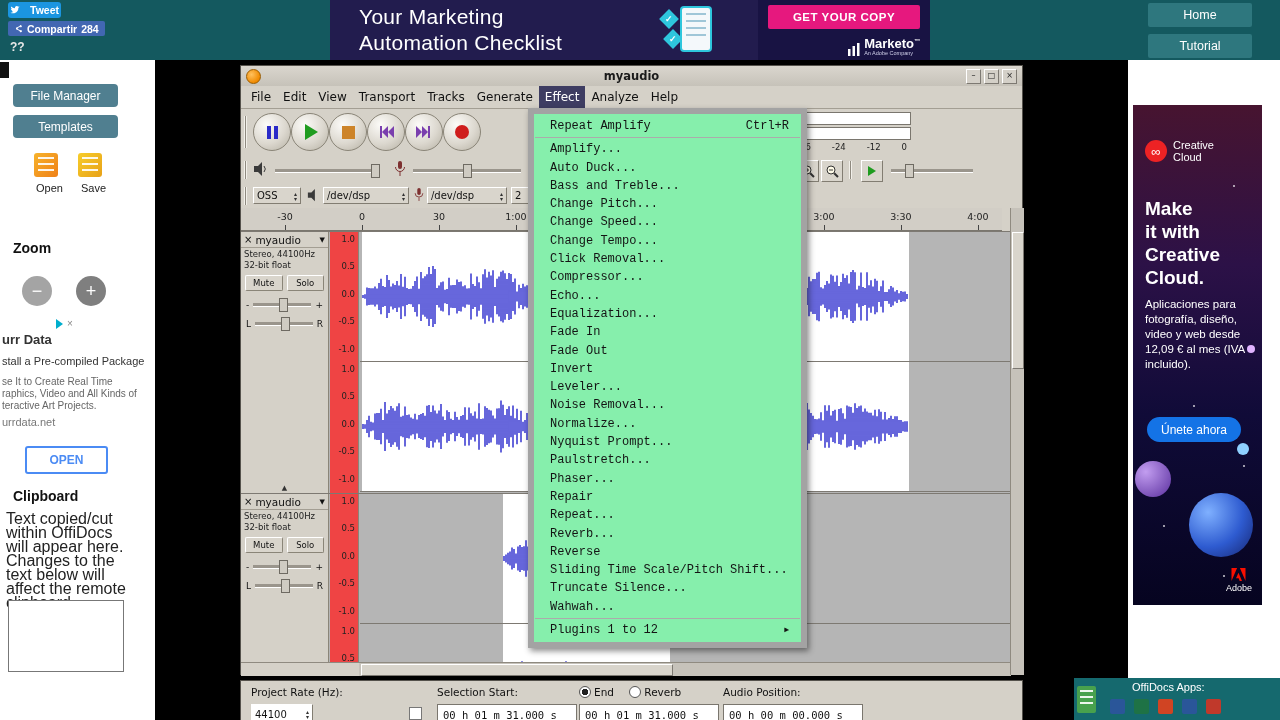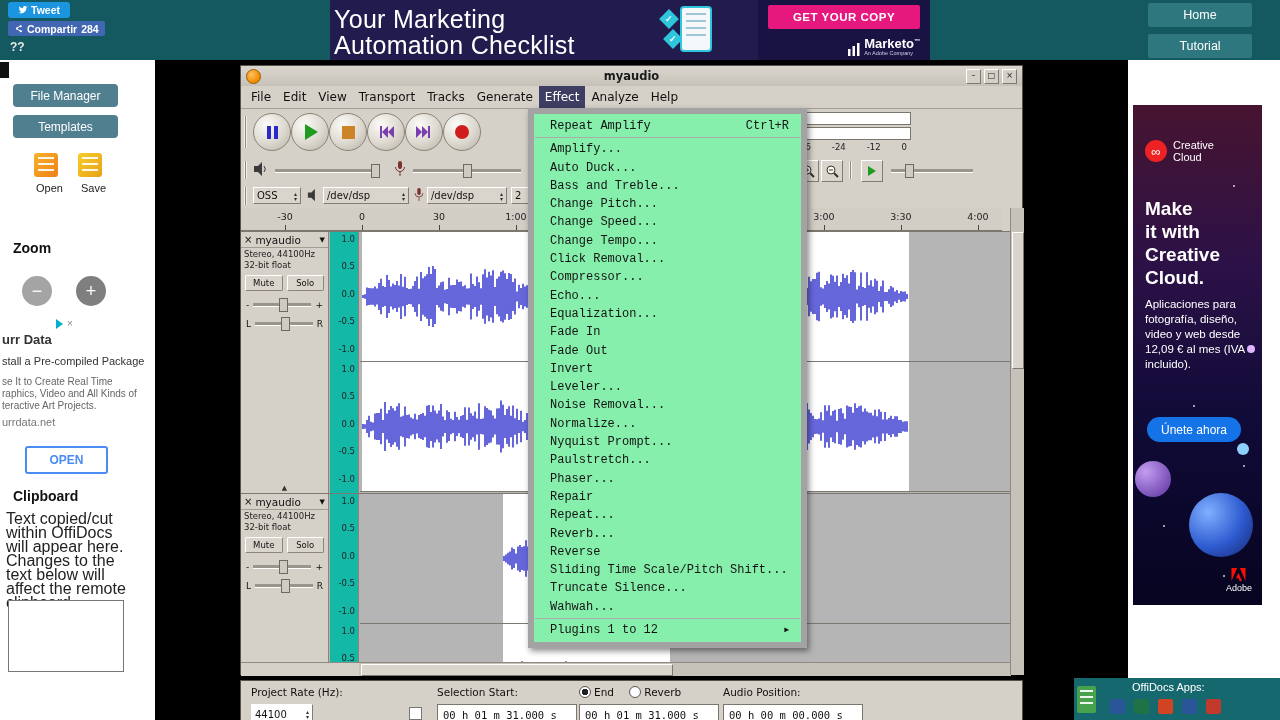--- a/index.html
+++ b/index.html
@@ -1,27 +1,27 @@
 <!DOCTYPE html>
 <html><head>
 <meta charset="utf-8">
 <style>
   html,body{margin:0;padding:0;background:#fff}
   #root{position:relative;width:1280px;height:720px;overflow:hidden;background:#fff;font-family:"Liberation Sans",sans-serif}
   
   #topbar{position:absolute;left:0;top:0;width:1280px;height:60px;background:#14595f}
   .pill{display:flex;align-items:center;justify-content:center;color:#fff;cursor:pointer}
-  #tweet-btn{position:absolute;left:8px;top:2px;height:16px;padding:0 10px;background:#1b95e0;border-radius:3px;font-size:10.5px;font-weight:bold;gap:3px}
+  #tweet-btn{position:absolute;left:8px;top:2px;height:16px;padding:0 2px;background:#1b95e0;border-radius:3px;font-size:10.5px;font-weight:bold;gap:10px}
   #share-btn{position:absolute;left:8px;top:21px;height:15px;padding:0 6px;background:#4267b2;border-radius:2px;font-size:10.5px;font-weight:bold;gap:4px}
   #qmarks{position:absolute;left:10px;top:40px;color:#e8e8e8;font-size:12px;font-weight:bold}
   .navbtn{position:absolute;right:28px;width:104px;height:24px;background:#2e777e;border-radius:2px;font-size:12.5px}
   
   #banner{position:absolute;left:330px;top:0;width:600px;height:60px;background:#221c4e;color:#fff;overflow:hidden}
   #banner-right{position:absolute;right:0;top:0;width:172px;height:60px;background:#181343}
-  .banner-line{position:absolute;left:4px;font-size:25px;font-weight:400;letter-spacing:.3px;white-space:nowrap}
+  .banner-line{position:absolute;left:29px;font-size:21px;font-weight:400;letter-spacing:.3px;white-space:nowrap}
   #banner-cta{position:absolute;right:10px;top:5px;width:152px;height:24px;background:#e6187e;border-radius:2px;font-size:11.5px;font-weight:bold;letter-spacing:.5px}
   #marketo{position:absolute;right:10px;bottom:4px;display:flex;align-items:flex-end;gap:4px;color:#fff}
   #marketo .mk-name{font-size:13px;font-weight:bold;line-height:12px}
   #marketo .mk-sub{font-size:5.5px;color:#cfcfe8}
   .chk-page{position:absolute;left:352px;top:8px;width:28px;height:42px;background:#f4f8fb;border-radius:2px;box-shadow:0 0 0 2px #2ec6dd}
   .chk-page i{display:block;height:2px;background:#9fc6d8;margin:5px 4px 0}
   .chk-d{position:absolute;width:14px;height:14px;background:#2ec6dd;transform:rotate(45deg);display:flex;align-items:center;justify-content:center}
   .chk-d span{transform:rotate(-45deg);color:#fff;font-size:9px;font-weight:bold}
   
   #lsidebar{position:absolute;left:0;top:60px;width:155px;height:660px;background:#fff}
@@ -75,21 +75,21 @@
   .tc-panel{position:absolute;left:0;top:0;bottom:0;width:88px;background:#d5d1c8;border-right:1px solid #8a8578;box-sizing:border-box}
   .tc-head{height:15px;border-bottom:1px solid #a39e93;display:flex;align-items:center;font-size:10px;padding:0 3px;gap:3px;color:#111}
   .tc-name{flex:1;font-size:10.5px}
   .tc-dd{font-size:7px}
   .tc-info{font-size:8.5px;color:#222;padding-left:3px;margin-top:1px}
   .tc-btns{display:flex;gap:4px;padding:5px 4px 0}
   .sbtn{width:36px;height:14px;background:#d9d5cc;border:1px solid;border-color:#fff #8a8578 #8a8578 #fff;font-size:8.5px;display:flex;align-items:center;justify-content:center;border-radius:2px;color:#111}
   .tc-slider{display:flex;align-items:center;gap:4px;padding:9px 5px 0;font-size:9px;color:#111}
   .tc-slider .groove{flex:1}
   .tc-collapse{position:absolute;bottom:1px;left:0;right:0;text-align:center;font-size:7px;color:#333}
-  .vruler{position:absolute;left:89px;top:0;bottom:0;width:29px;background:#14b8a6;border-right:1px solid #8a8578;box-sizing:border-box}
+  .vruler{position:absolute;left:89px;top:0;bottom:0;width:29px;background:#ef4444;border-right:1px solid #8a8578;box-sizing:border-box}
   .vscale{position:absolute;left:0;width:100%;height:130px}
   .vscale span{position:absolute;right:3px;font-size:8.5px;color:#222}
   .chans{position:absolute;left:119px;top:0;right:0;bottom:0}
   .channel{position:relative;height:129px;background:#b5b5b5;border-bottom:1px solid #7d7972;overflow:hidden}
   .clip{position:absolute;top:0;height:129px;background:#fff}
   .clip svg{position:absolute;left:0;top:0}
   
   #hscroll{position:absolute;left:118px;top:596px;width:652px;height:13px;background:#c6c2ba;border-top:1px solid #8f8a80}
   #hthumb{position:absolute;left:2px;top:1px;width:310px;height:10px;background:#d9d5cc;border:1px solid;border-color:#fff #7d7972 #7d7972 #fff}
   #hcorner{position:absolute;left:0;top:596px;width:118px;height:13px;background:#d5d1c8;border-top:1px solid #8f8a80}

